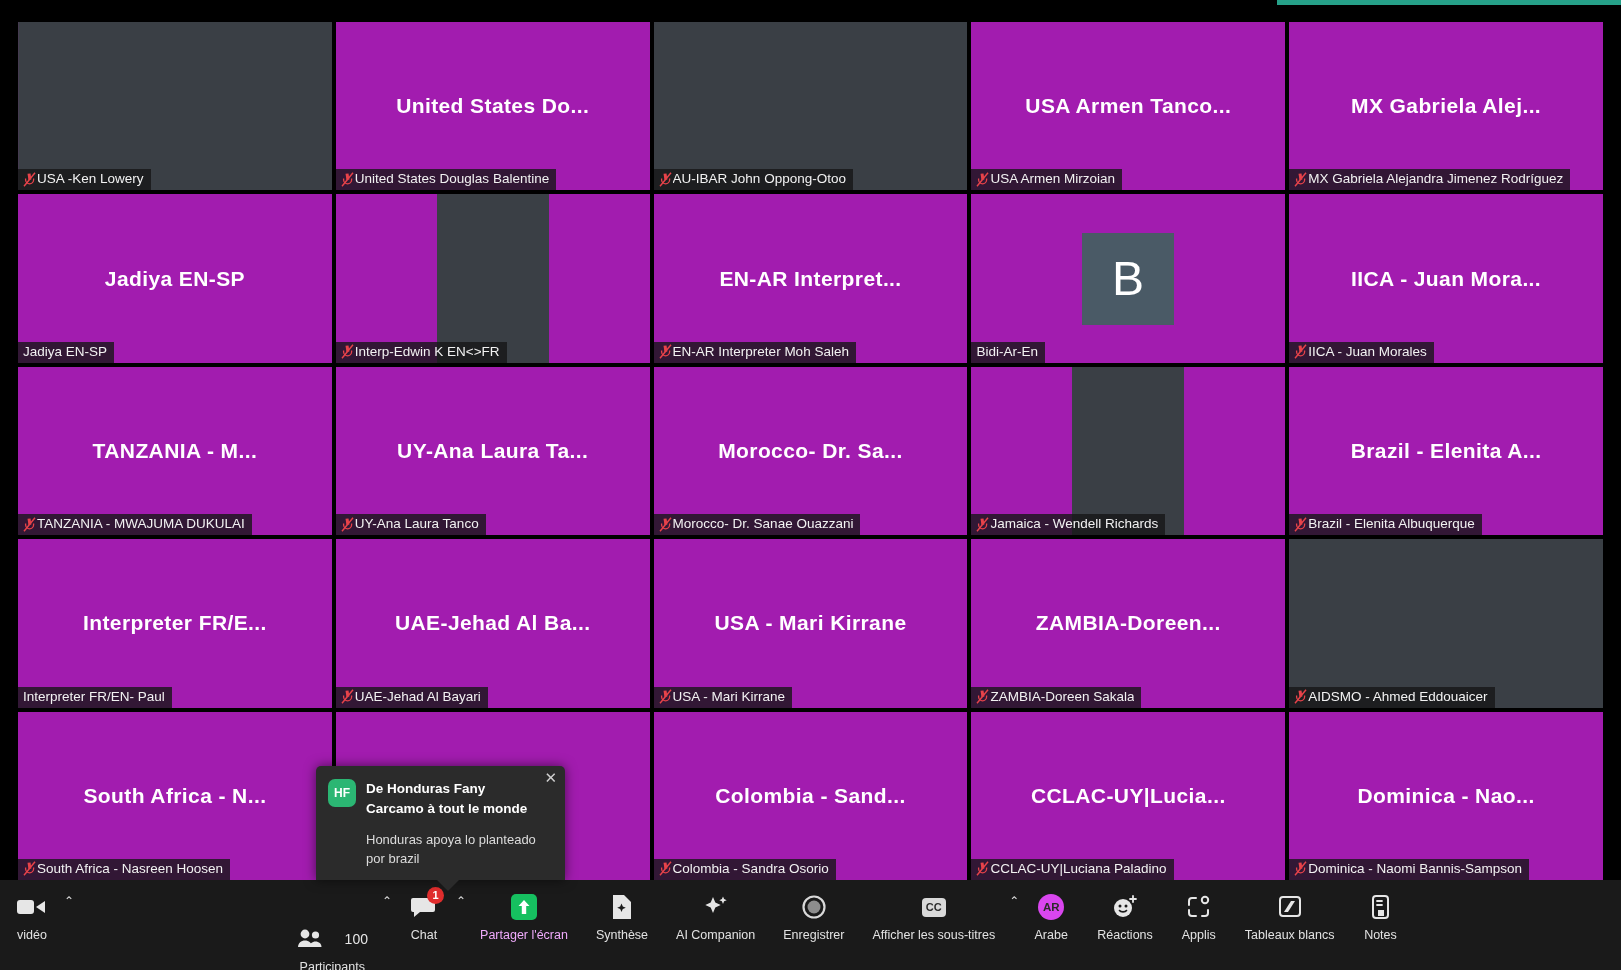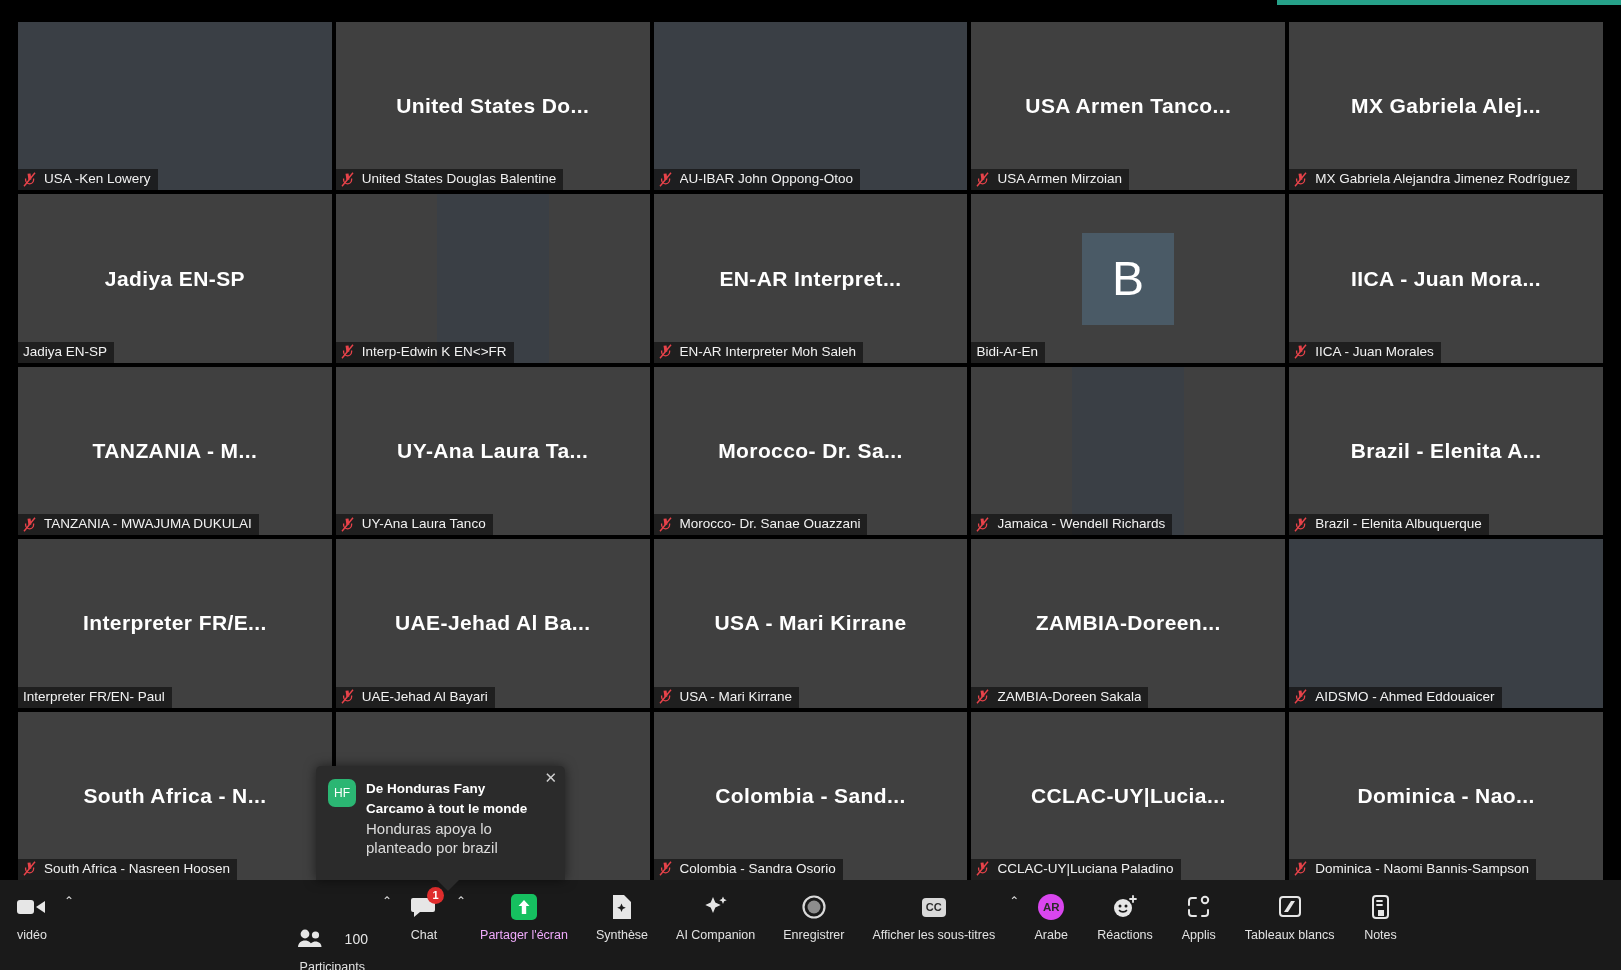--- a/index.html
+++ b/index.html
@@ -24,21 +24,21 @@
     width: 1621px; height: 858px;
     display: grid;
     grid-template-columns: repeat(5, 1fr);
     grid-template-rows: repeat(5, 1fr);
     gap: 4px 4px;
     padding: 0 18px;
   }
 
   .tile {
     position: relative;
-    background: #404040;
+    background: #a21caf;
     overflow: hidden;
   }
 
   .tile-placeholder {
     position: absolute; inset: 0;
     display: flex; align-items: center; justify-content: center;
     color: #ffffff;
     font-size: 21px;
     font-weight: bold;
     letter-spacing: 0.4px;
@@ -61,21 +61,21 @@
     transform: translateX(-50%);
     width: 168px;
     background: #3a3f45;
   }
   .video-photo.wide { width: 100%; }
   .video-photo.mid  { width: 112px; }
 
   
   .namebar {
     position: absolute; left: 0; bottom: 0;
-    display: flex; align-items: center; gap: 8px;
+    display: flex; align-items: center; gap: 1px;
     background: rgba(22,22,22,0.80);
     padding: 2px 7px 3px 5px;
     max-width: 100%;
     white-space: nowrap;
   }
   .namebar .nm {
     color: #f2f2f2; font-size: 13.5px; line-height: 16px;
     font-family: "Liberation Sans", sans-serif;
     overflow: hidden; text-overflow: ellipsis;
   }
@@ -89,29 +89,29 @@
     border-radius: 5px 5px 0 0;
     box-shadow: 0 0 12px rgba(0,0,0,0.55);
     padding: 13px 14px 0 12px;
     z-index: 40;
   }
   .chat-toast .row { display: flex; gap: 10px; }
   .chat-ava {
     width: 28px; height: 28px; border-radius: 7px;
     background: #2bb673; color: #fff;
     display: flex; align-items: center; justify-content: center;
-    font-size: 12px; font-weight: normal; flex: 0 0 28px;
+    font-size: 12px; font-weight: bold; flex: 0 0 28px;
   }
   .chat-head {
     color: #fff; font-size: 13.5px; font-weight: bold; line-height: 20px;
     padding-right: 12px;
   }
   .chat-body {
-    color: #dcdcdc; font-size: 15px; line-height: 19px;
-    margin-left: 38px;
+    color: #dcdcdc; font-size: 13px; line-height: 19px;
+    margin-top: 11px; margin-left: 38px;
   }
   .toast-close {
     position: absolute; right: 8px; top: 6px;
     color: #cfcfcf; font-size: 15px; line-height: 12px; cursor: default;
   }
   .toast-tail {
     position: absolute; left: 121px; bottom: -11px;
     width: 0; height: 0;
     border-left: 11px solid transparent;
     border-right: 11px solid transparent;

